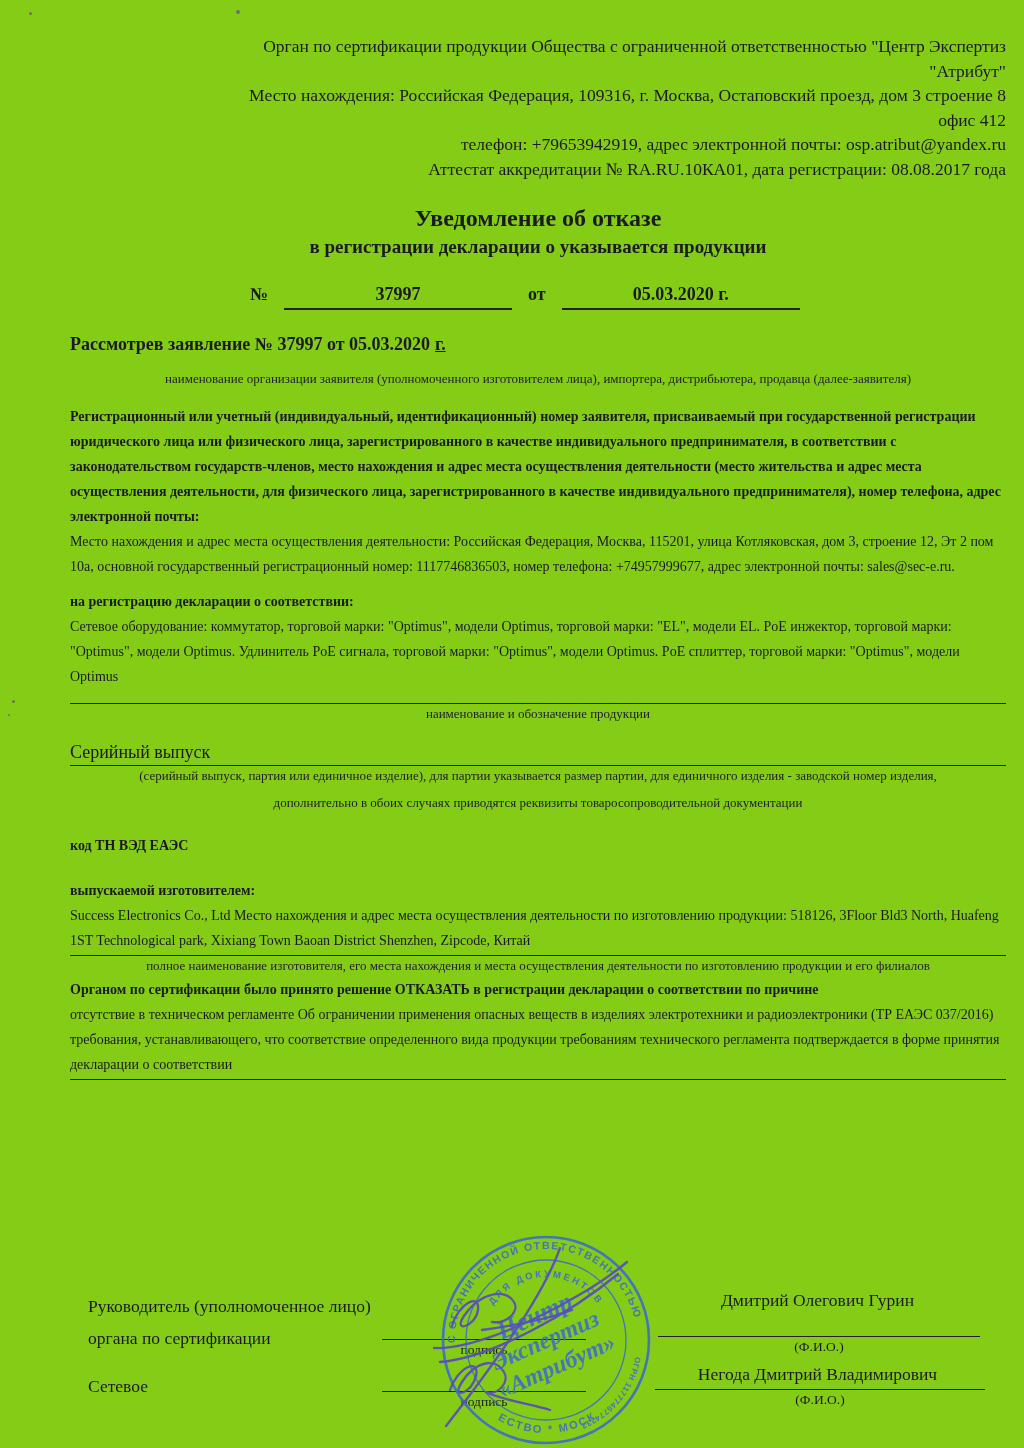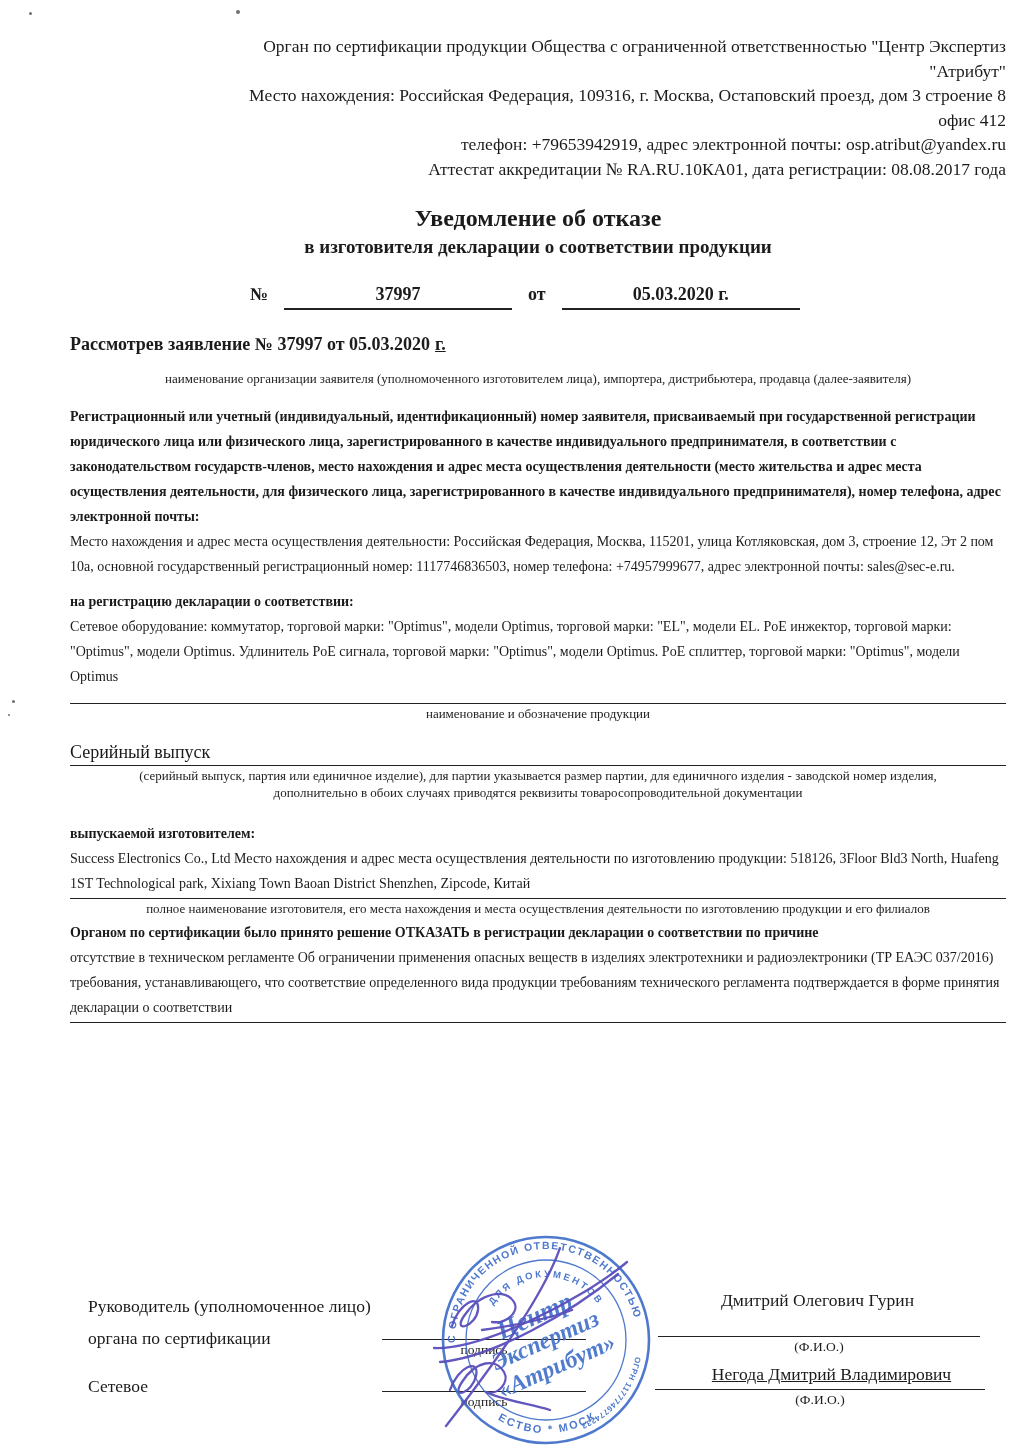--- a/index.html
+++ b/index.html
@@ -1,19 +1,19 @@
 <!DOCTYPE html>
 <html><head>
 <meta charset="utf-8">
 <style>
   html,body{margin:0;padding:0;background:#e8e8e8;}
   .page{
     position:relative;
     width:1024px;height:1448px;
-    background:#ffffff;
+    background:#84cc16;
     font-family:"Liberation Serif", serif;
     color:#1b1b1b;
     overflow:hidden;
     margin:0 auto;
   }
   .content{
     position:absolute;left:70px;top:34px;width:936px;
   }
   .org-header{ text-align:right; font-size:17.5px; line-height:24.5px; }
   .title-block{ margin-top:24px; text-align:center; }
@@ -60,21 +60,21 @@
       <div>Орган по сертификации продукции Общества с ограниченной ответственностью "Центр Экспертиз</div>
       <div>"Атрибут"</div>
       <div>Место нахождения: Российская Федерация, 109316, г. Москва, Остаповский проезд, дом 3 строение 8</div>
       <div>офис 412</div>
       <div>телефон: +79653942919, адрес электронной почты: osp.atribut@yandex.ru</div>
       <div>Аттестат аккредитации № RA.RU.10КА01, дата регистрации: 08.08.2017 года</div>
     </header>
 
     <section class="title-block">
       <h1 class="title-main">Уведомление об отказе</h1>
-      <div class="title-sub">в изготовителя декларации о соответствии продукции</div>
+      <div class="title-sub">в регистрации декларации о указывается продукции</div>
     </section>
 
     <div class="num-row">
       <span>№</span>
       <span class="blank num">37997</span>
       <span>от</span>
       <span class="blank date">05.03.2020 г.</span>
     </div>
 
     <p class="considered"><span>Рассмотрев заявление № 37997 от 05.03.2020</span><u>г.</u></p>
@@ -88,23 +88,24 @@
 
     <p class="para bold" style="margin-top:10px;">на регистрацию декларации о соответствии:</p>
     <div class="ub pb14">
       <p class="para">Сетевое оборудование: коммутатор, торговой марки: "Optimus", модели Optimus, торговой марки: "EL", модели EL. PoE инжектор, торговой марки: "Optimus", модели Optimus. Удлинитель PoE сигнала, торговой марки: "Optimus", модели Optimus. PoE сплиттер, торговой марки: "Optimus", модели Optimus</p>
     </div>
     <div class="caption">наименование и обозначение продукции</div>
 
     <div class="mt20">
       <div class="ub pb2" style="font-size:18px;">Серийный выпуск</div>
       <div class="caption">(серийный выпуск, партия или единичное изделие), для партии указывается размер партии, для единичного изделия - заводской номер изделия,</div>
-      <div class="caption" style="margin-top:0;">дополнительно в обоих случаях приводятся реквизиты товаросопроводительной документации</div>
+      <div class="caption" style="margin-top:10px;">дополнительно в обоих случаях приводятся реквизиты товаросопроводительной документации</div>
     </div>
 
+    <p class="para bold mt22">код ТН ВЭД ЕАЭС</p>
 
     <p class="para bold mt20">выпускаемой изготовителем:</p>
     <div class="ub pb2">
       <p class="para">Success Electronics Co., Ltd Место нахождения и адрес места осуществления деятельности по изготовлению продукции: 518126, 3Floor Bld3 North, Huafeng 1ST Technological park, Xixiang Town Baoan District Shenzhen, Zipcode, Китай</p>
     </div>
     <div class="caption">полное наименование изготовителя, его места нахождения и места осуществления деятельности по изготовлению продукции и его филиалов</div>
 
     <p class="para bold" style="margin-top:2px;">Органом по сертификации было принято решение ОТКАЗАТЬ в регистрации декларации о соответствии по причине</p>
     <div class="ub pb2">
       <p class="para">отсутствие в техническом регламенте Об ограничении применения опасных веществ в изделиях электротехники и радиоэлектроники (ТР ЕАЭС 037/2016) требования, устанавливающего, что соответствие определенного вида продукции требованиям технического регламента подтверждается в форме принятия декларации о соответствии</p>
@@ -115,21 +116,21 @@
   <div class="sig-block">
 
     <div class="sig-label" style="top:12px;">Руководитель (уполномоченное лицо) органа по сертификации</div>
     <div class="sig-line" style="left:312px;top:61px;width:204px;"></div>
     <div class="sig-cap" style="left:312px;top:64px;width:204px;">подпись</div>
     <div class="sig-name" style="left:575px;top:12px;width:345px;">Дмитрий Олегович Гурин</div>
     <div class="sig-line" style="left:588px;top:58px;width:322px;"></div>
     <div class="sig-cap" style="left:588px;top:61px;width:322px;">(Ф.И.О.)</div>
 
     <div class="sig-label" style="top:92px;">Сетевое</div>
-    <div class="sig-name" style="left:589px;top:86px;width:345px;text-decoration:underline;">Негода Дмитрий Владимирович</div>
+    <div class="sig-name" style="left:575px;top:86px;width:345px;">Негода Дмитрий Владимирович</div>
     <div class="sig-line" style="left:312px;top:113px;width:204px;"></div>
     <div class="sig-cap" style="left:312px;top:116px;width:204px;">подпись</div>
     <div class="sig-line" style="left:585px;top:111px;width:330px;"></div>
     <div class="sig-cap" style="left:585px;top:114px;width:330px;">(Ф.И.О.)</div>
 
     <div class="stamp-wrap">
       <svg viewBox="0 0 240 225" width="240" height="225">
         <defs>
           <path id="arcTop" d="M 36.1 133.6 A 91 91 0 1 1 215 110"></path>
           <path id="arcRight" d="M 214.1 122.7 A 91 91 0 0 1 155.1 195.5"></path>

